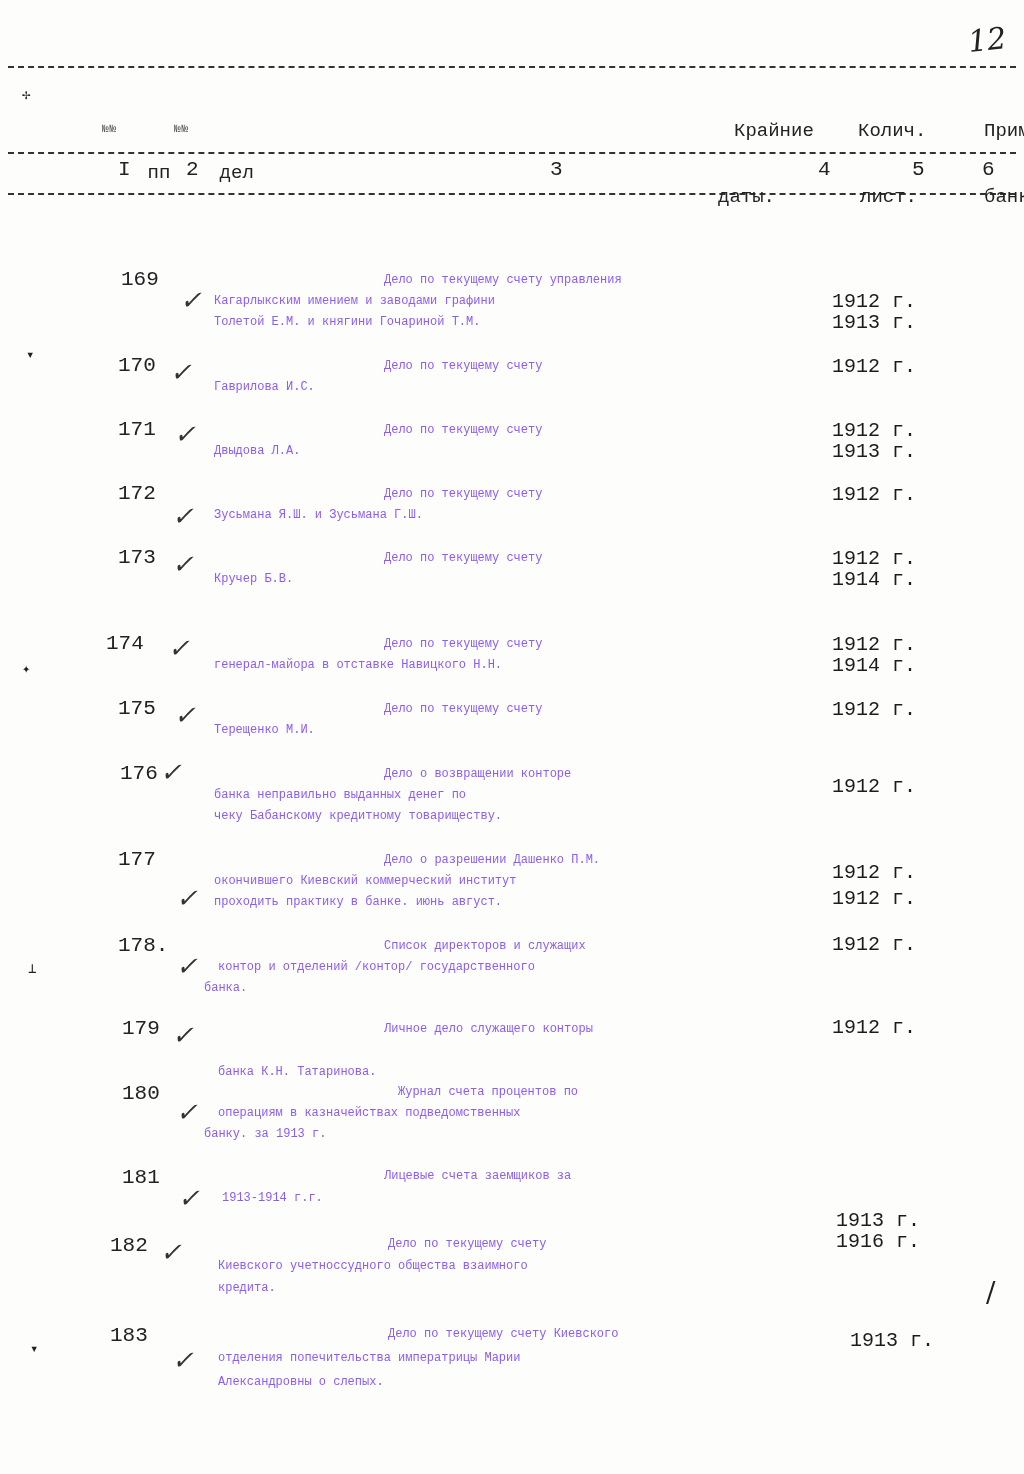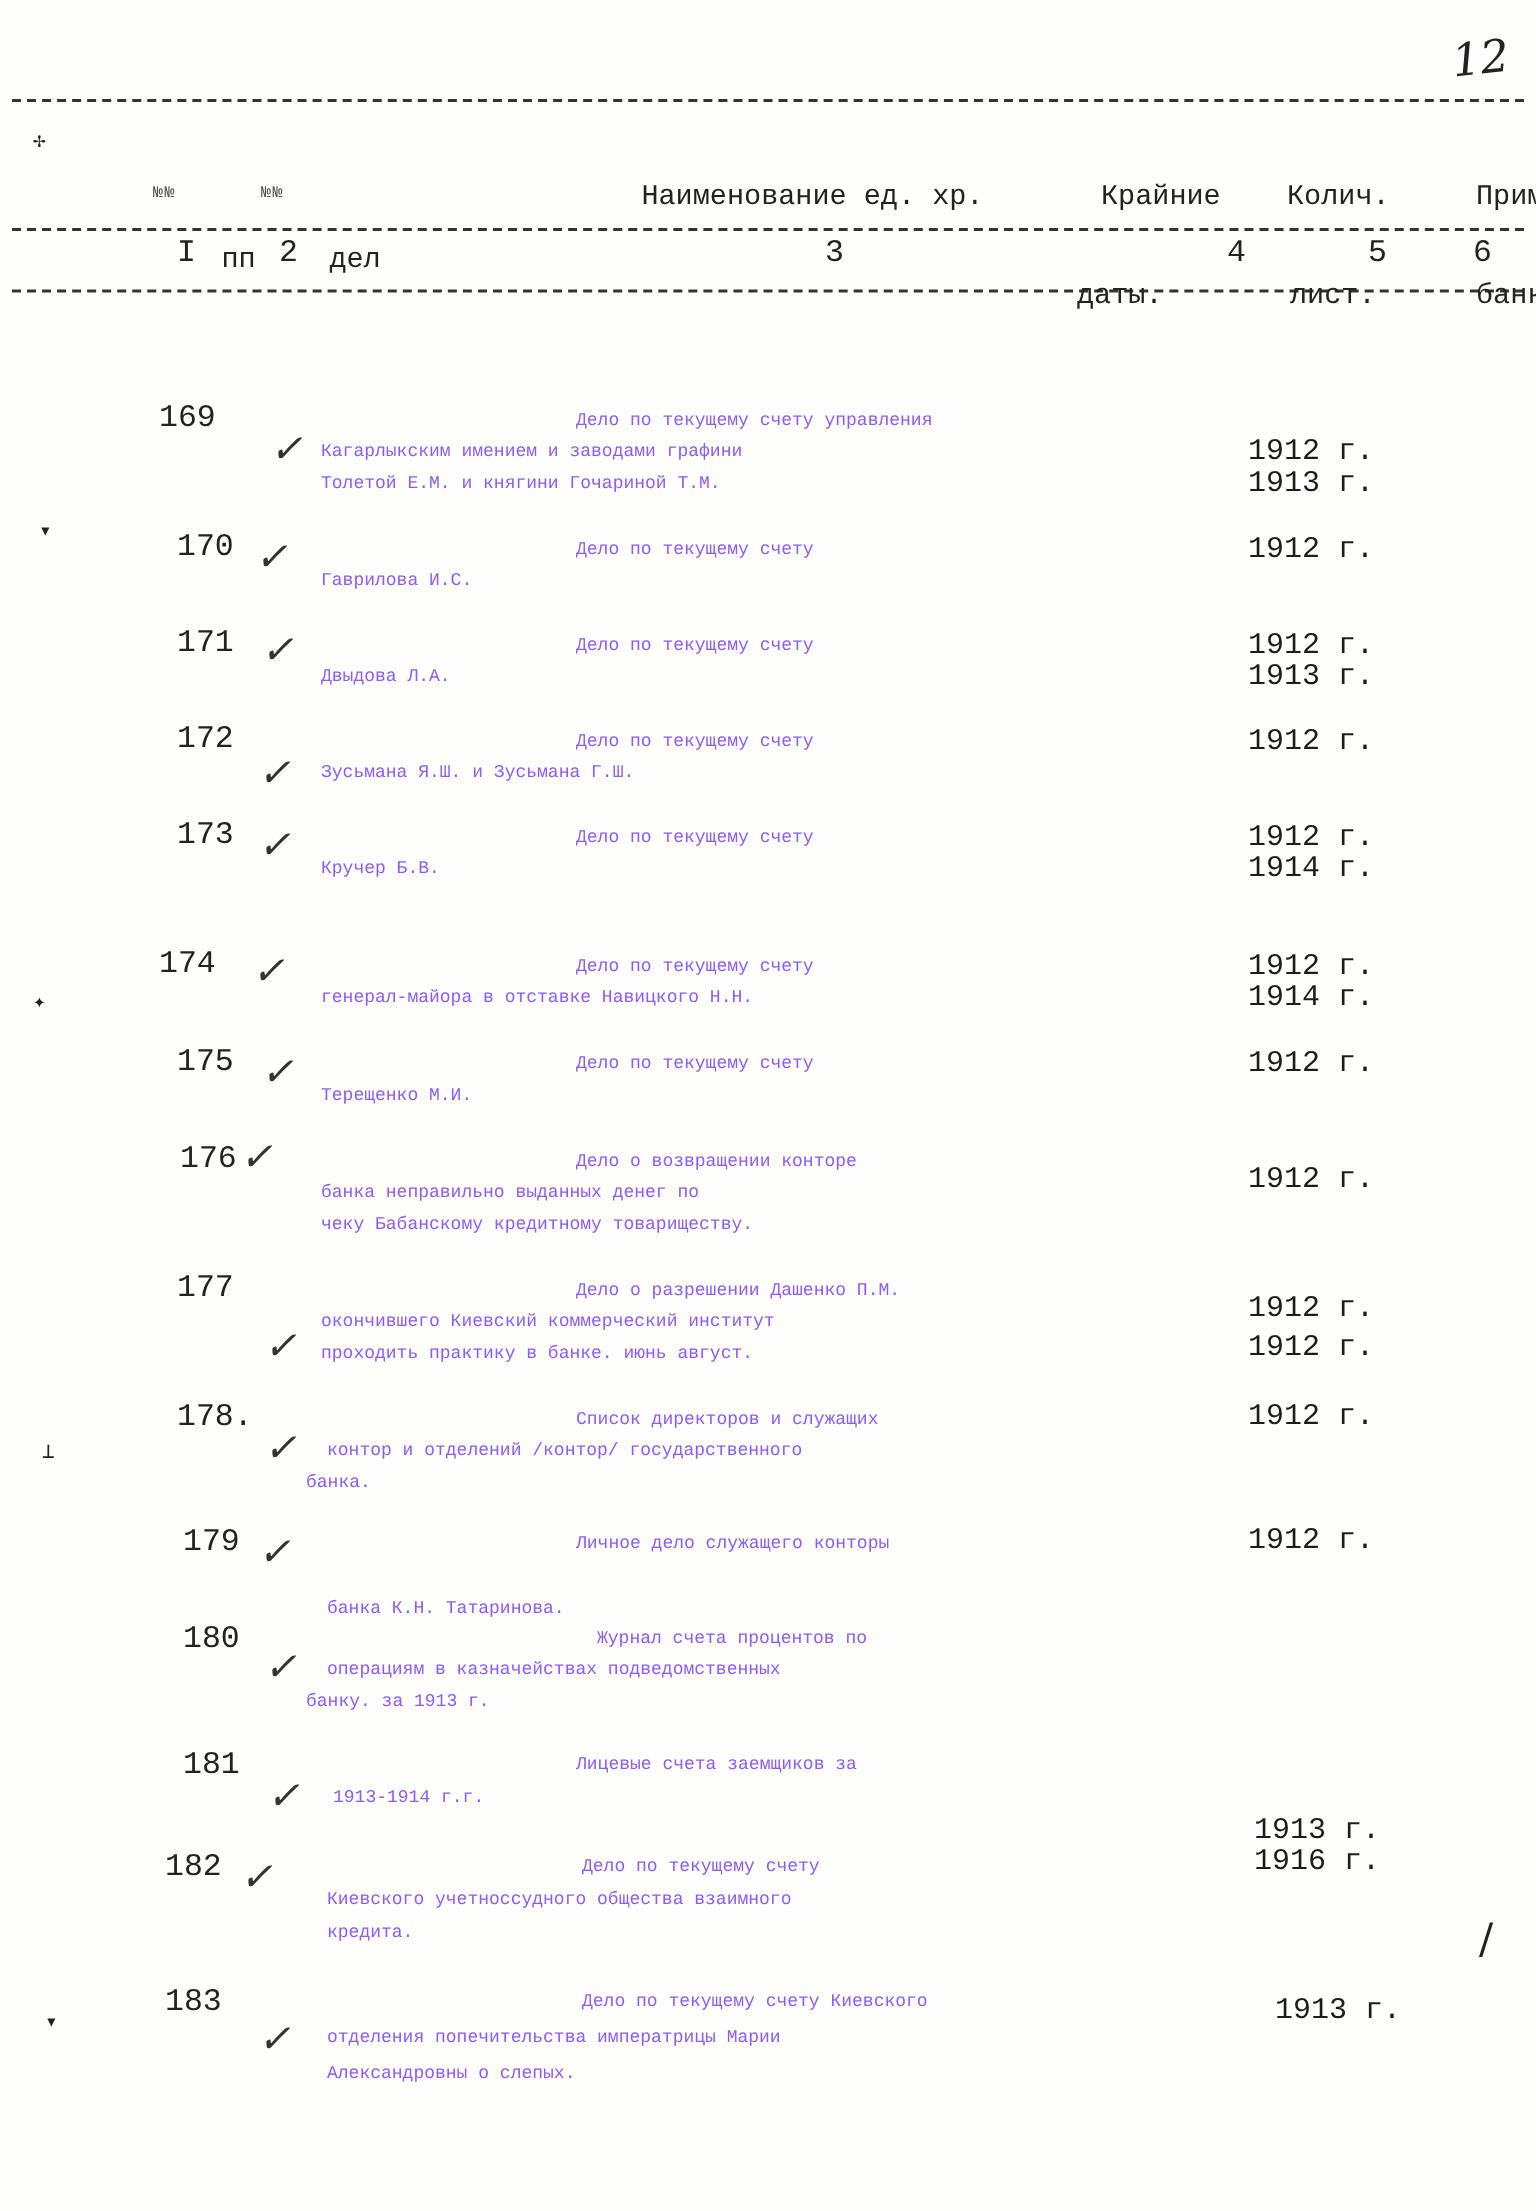--- a/index.html
+++ b/index.html
@@ -46,23 +46,20 @@
   <div class="rule r3"></div>
 
   <div class="hdr" style="left:102px; top:74px;">
     <span class="num-sign">№№</span>
     <span>пп</span>
   </div>
   <div class="hdr" style="left:174px; top:74px;">
     <span class="num-sign">№№</span>
     <span>дел</span>
   </div>
-  <div class="hdr" style="left:382px; top:98px;">
-    <span>Наименование ед. хр.</span>
-  </div>
   <div class="hdr" style="left:718px; top:76px;">
     <div style="padding-left:16px;">Крайние</div>
     <div>даты.</div>
   </div>
   <div class="hdr" style="left:858px; top:76px;">
     <div>Колич.</div>
     <div style="padding-left:2px;">лист.</div>
   </div>
   <div class="hdr" style="left:984px; top:76px;">
     <div>Приме</div>
@@ -70,21 +67,21 @@
   </div>
 
   <div class="colnum" style="left:118px;">I</div>
   <div class="colnum" style="left:186px;">2</div>
   <div class="colnum" style="left:550px;">3</div>
   <div class="colnum" style="left:818px;">4</div>
   <div class="colnum" style="left:912px;">5</div>
   <div class="colnum" style="left:982px;">6</div>
 
   <div class="entry" style="top:268px;">
-    <span class="no" style="left:106px; top:0;">169</span>
+    <span class="no" style="left:121px; top:0;">169</span>
     <span class="check" style="left:180px; top:22px;">✓</span>
     <span class="line" style="left:384px; top:2px;">Дело по текущему счету управления</span>
     <span class="line" style="left:214px; top:23px;">Кагарлыкским имением и заводами графини</span>
     <span class="line" style="left:214px; top:44px;">Толетой Е.М. и княгини Гочариной Т.М.</span>
     <span class="date" style="top:23px;">1912 г.</span>
     <span class="date" style="top:44px;">1913 г.</span>
   </div>
 
   <div class="entry" style="top:354px;">
     <span class="no" style="left:118px; top:0;">170</span>

